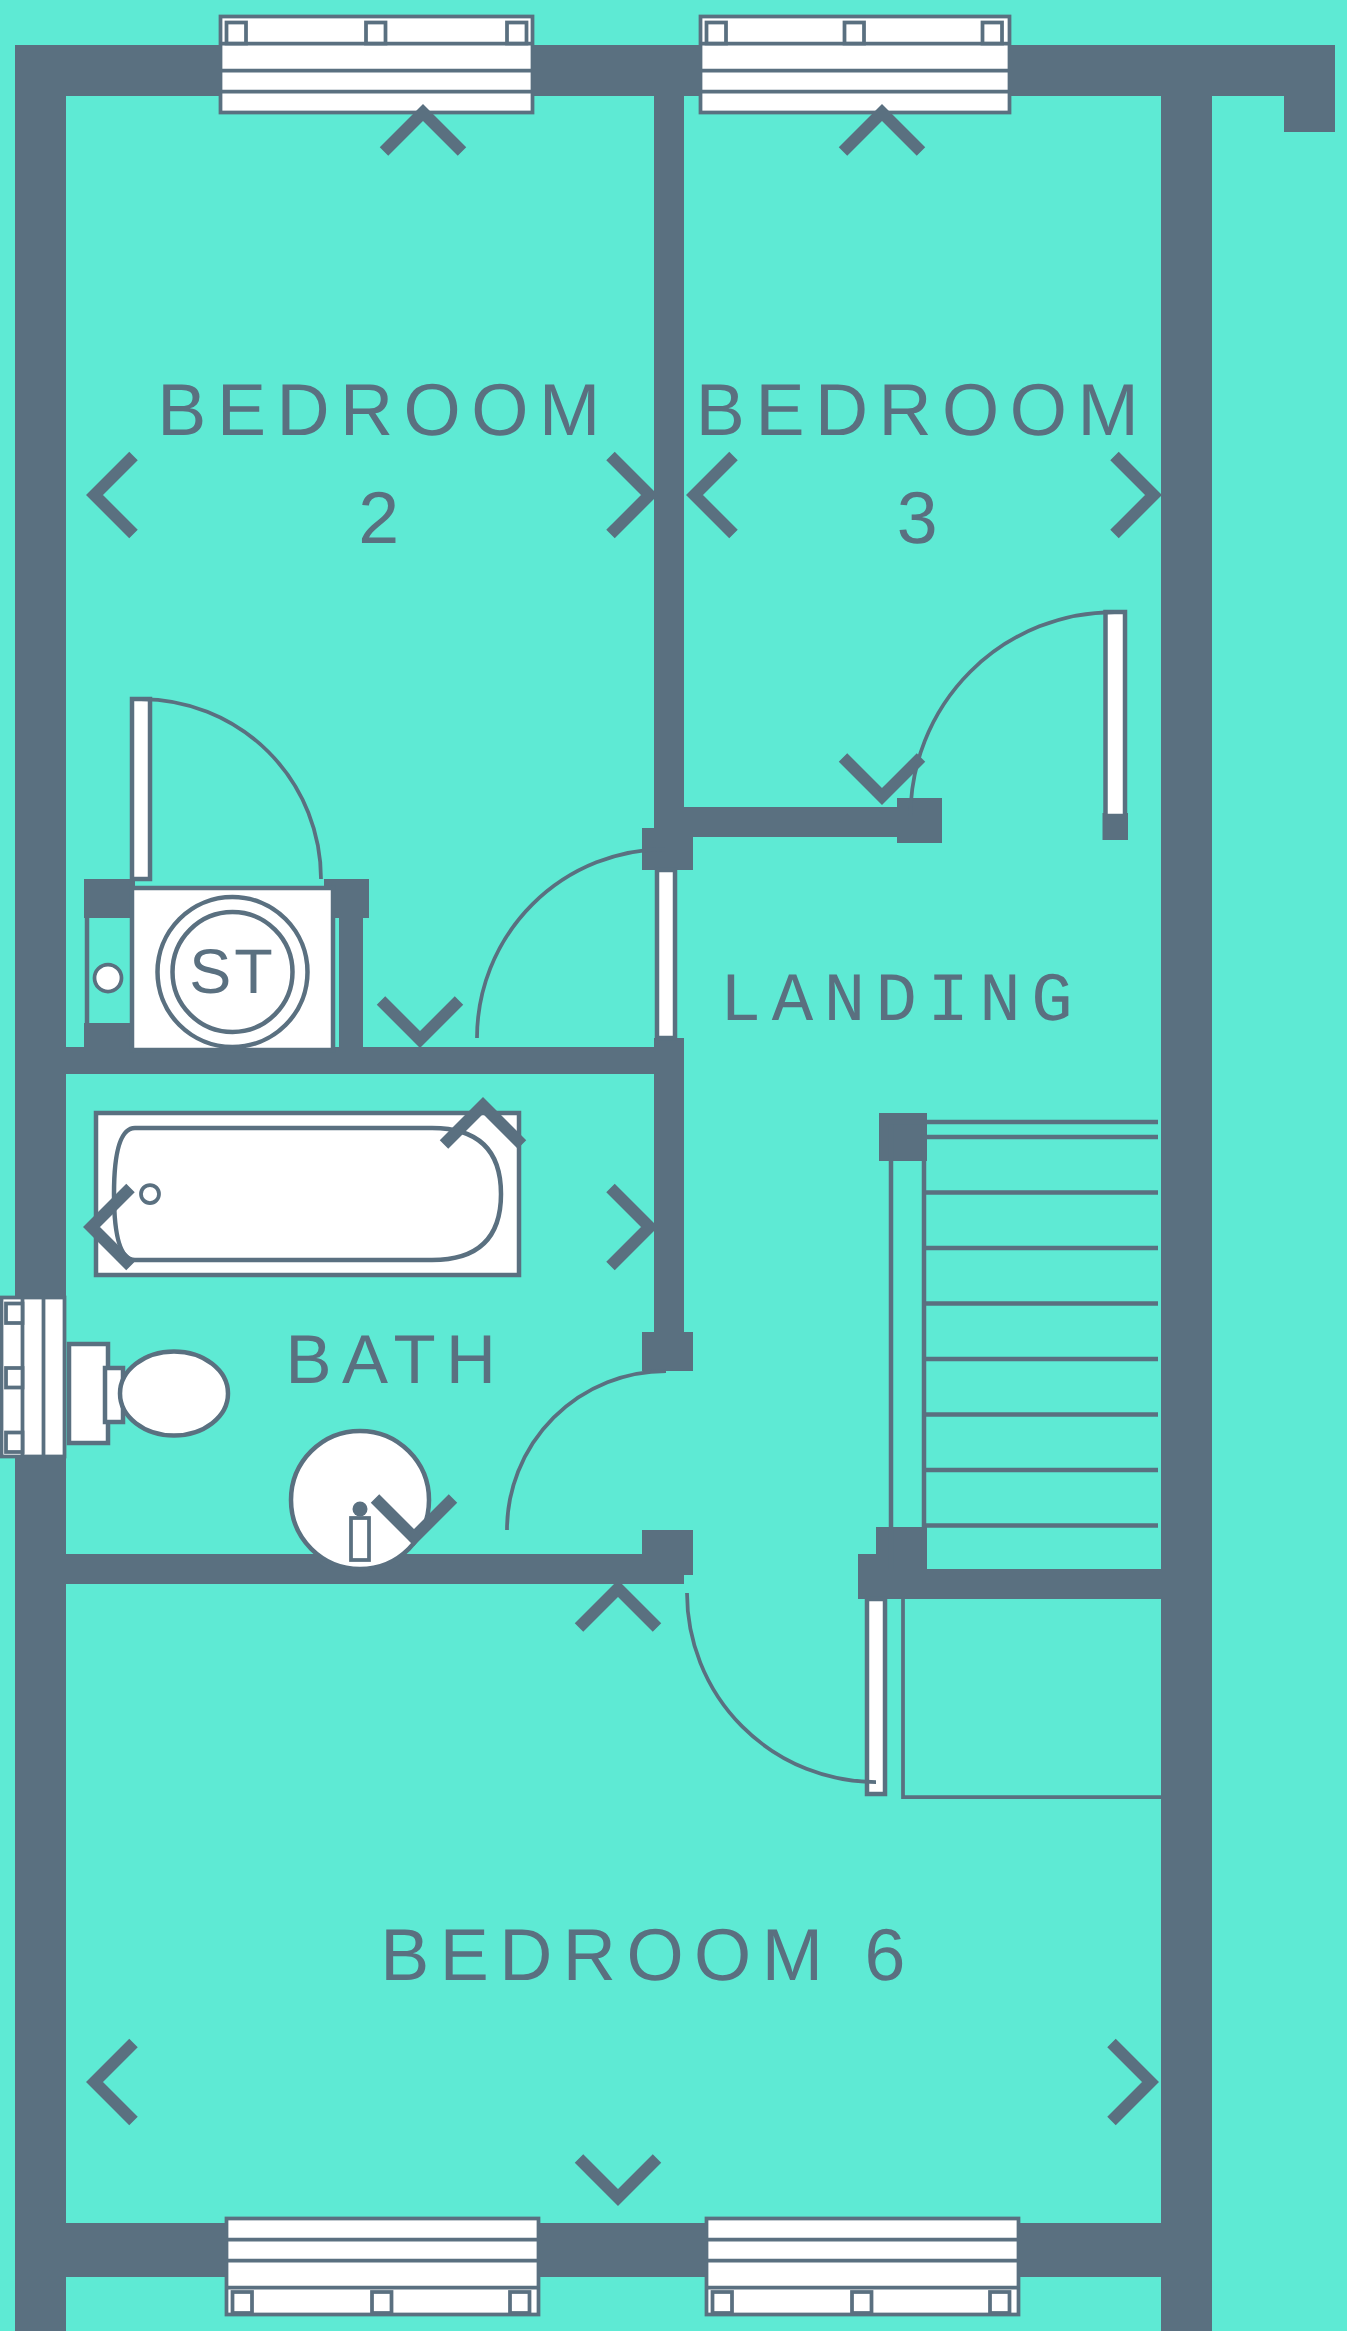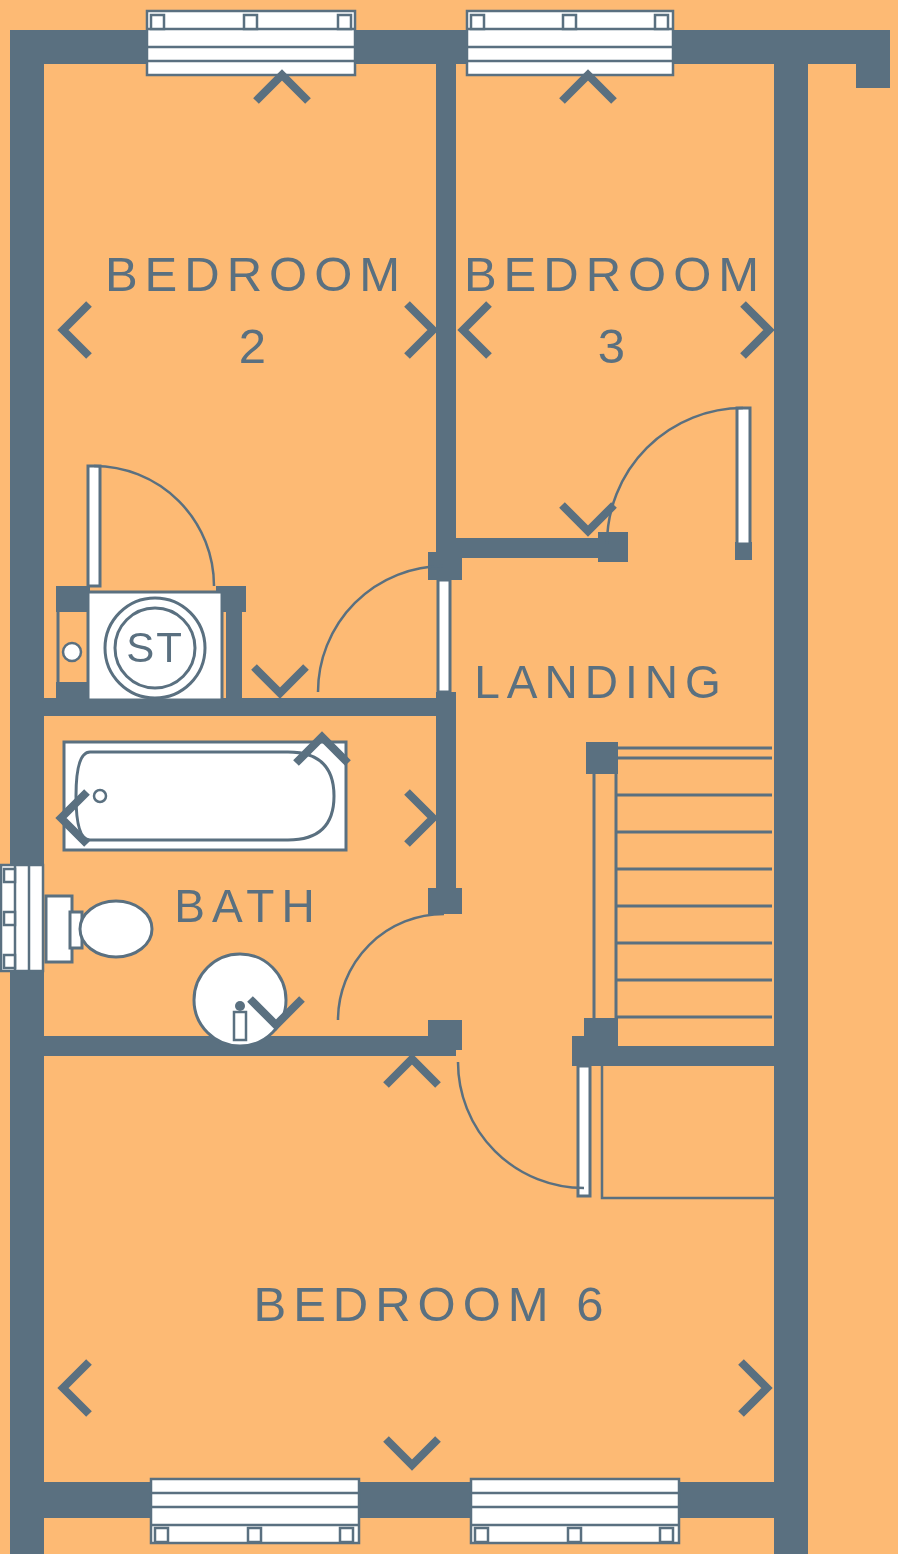--- a/index.html
+++ b/index.html
@@ -1,16 +1,16 @@
 <!DOCTYPE html>
 <html><head>
 <meta charset="utf-8">
 <style>
   html,body{margin:0;padding:0;background:#ffffff;}
-  #canvas{position:relative;width:898px;height:1554px;background:#fdba74;overflow:hidden;
+  #canvas{position:relative;width:898px;height:1554px;background:#5eead4;overflow:hidden;
           font-family:"Liberation Sans","DejaVu Sans",sans-serif;}
   .wall{position:absolute;background:#5a7080;}
   #linework{position:absolute;left:0;top:0;}
   .room-label{position:absolute;color:#5a7080;text-align:center;font-weight:400;}
   .lbl-big{font-size:49px;letter-spacing:7px;line-height:72px;}
   .lbl-mid{font-size:46px;letter-spacing:7px;line-height:52px;}
   .lbl-st{font-size:42px;letter-spacing:2px;line-height:48px;}
 </style>
 </head>
 <body>
@@ -178,18 +178,18 @@
   </svg>
 
   <div class="room-label lbl-big" style="left:70px;top:238px;width:372px;">
     <div>BEDROOM</div>
     <div>2</div>
   </div>
   <div class="room-label lbl-big" style="left:458px;top:238px;width:314px;">
     <div>BEDROOM</div>
     <div>3</div>
   </div>
-  <div class="room-label lbl-mid" style="left:448px;top:656px;width:306px;">LANDING</div>
-  <div class="room-label lbl-mid" style="left:136px;top:880px;width:224px;">BATH</div>
+  <div class="room-label lbl-mid" style="left:448px;top:642px;width:306px;font-family:Liberation Mono, monospace;">LANDING</div>
+  <div class="room-label lbl-mid" style="left:152px;top:880px;width:224px;">BATH</div>
   <div class="room-label lbl-big" style="left:222px;top:1268px;width:420px;">BEDROOM 6</div>
   <div class="room-label lbl-st" style="left:107px;top:624px;width:96px;">ST</div>
 
 </div>
 
 </body></html>

